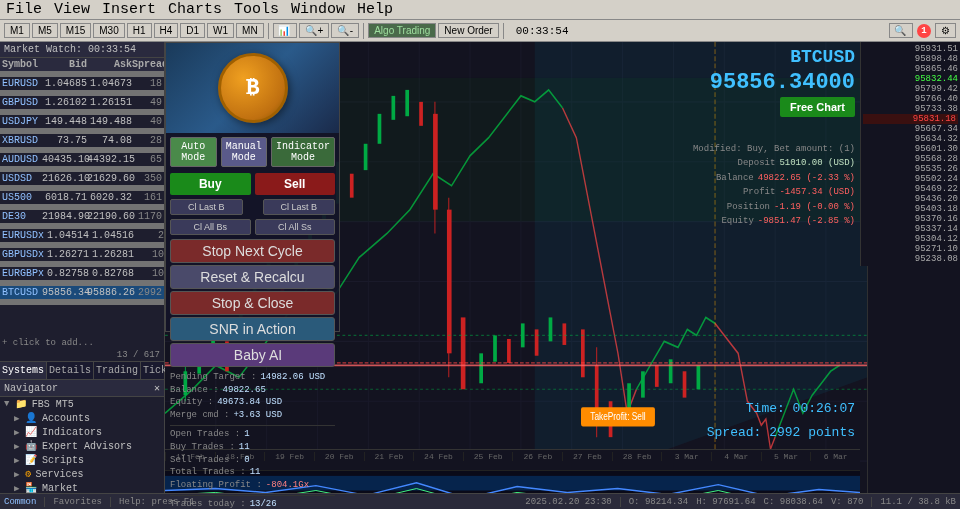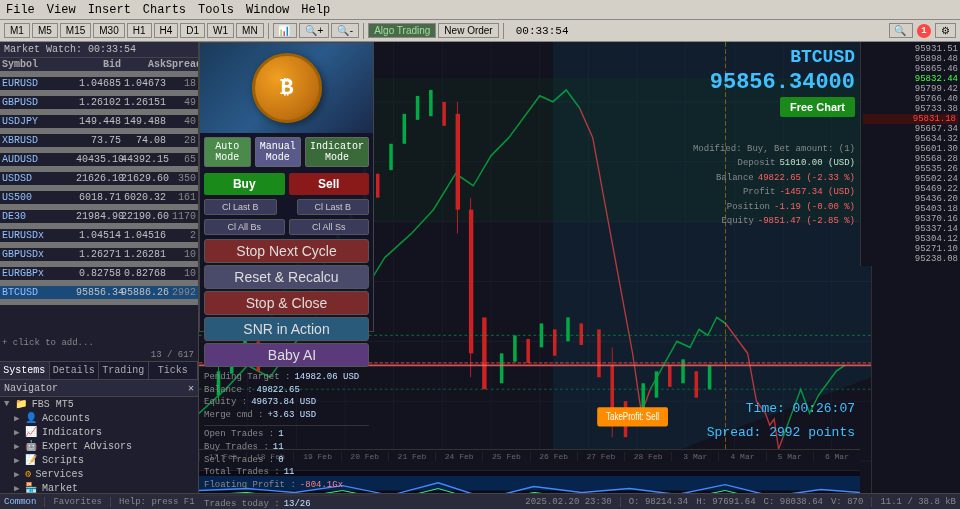--- a/index.html
+++ b/index.html
@@ -1,32 +1,32 @@
 <!DOCTYPE html>
 <html><head>
   <meta charset="utf-8">
   <style>
     * { margin: 0; padding: 0; box-sizing: border-box; }
     body { width: 960px; height: 509px; overflow: hidden; background: #1a1a2e; font-family: 'Courier New', monospace; font-size: 11px; color: #c0c0c0; }
 
     
-    #menu-bar { display: flex; align-items: center; height: 20px; background: #d4d0c8; color: #000; font-size: 12px; border-bottom: 1px solid #888; }
+    #menu-bar { display: flex; align-items: center; height: 20px; background: #d4d0c8; color: #000; font-size: 15px; border-bottom: 1px solid #888; }
     #menu-bar span { padding: 0 6px; cursor: pointer; }
 
     
     #toolbar { display: flex; align-items: center; height: 22px; background: #d4d0c8; border-bottom: 1px solid #888; gap: 2px; padding: 0 4px; }
     .tb-btn { background: #d4d0c8; border: 1px solid #888; padding: 1px 5px; font-size: 10px; cursor: pointer; color: #000; }
     .tb-sep { width: 1px; height: 16px; background: #888; margin: 0 2px; }
     .tb-time { margin-left: 8px; font-size: 11px; color: #000; }
 
     
     #main { display: flex; height: calc(509px - 42px); }
 
     
-    #left-panel { width: 199px; background: #1e1e2e; border-right: 1px solid #444; display: flex; flex-direction: column; flex-shrink: 0; }
+    #left-panel { width: 165px; background: #1e1e2e; border-right: 1px solid #444; display: flex; flex-direction: column; flex-shrink: 0; }
     #market-watch-header { background: #2a2a3e; padding: 2px 4px; font-size: 10px; color: #c0c0c0; border-bottom: 1px solid #444; }
     #market-watch-table { flex: 1; overflow-y: auto; }
     .mw-row { display: grid; grid-template-columns: 1fr 45px 45px 30px; font-size: 10px; padding: 1px 2px; border-bottom: 6px solid #737373; cursor: pointer; }
     .mw-row.selected { background: #1a4a7a; }
     .mw-row.header { background: #2a2a3e; font-weight: bold; color: #aaa; font-size: 10px; }
     .mw-symbol { color: #90c0ff; }
     .mw-bid { color: #c0c0c0; text-align: right; }
     .mw-ask { color: #c0c0c0; text-align: right; }
     .mw-spread { color: #888; text-align: right; }
     .mw-add { color: #888; font-size: 9px; padding: 1px 2px; }

